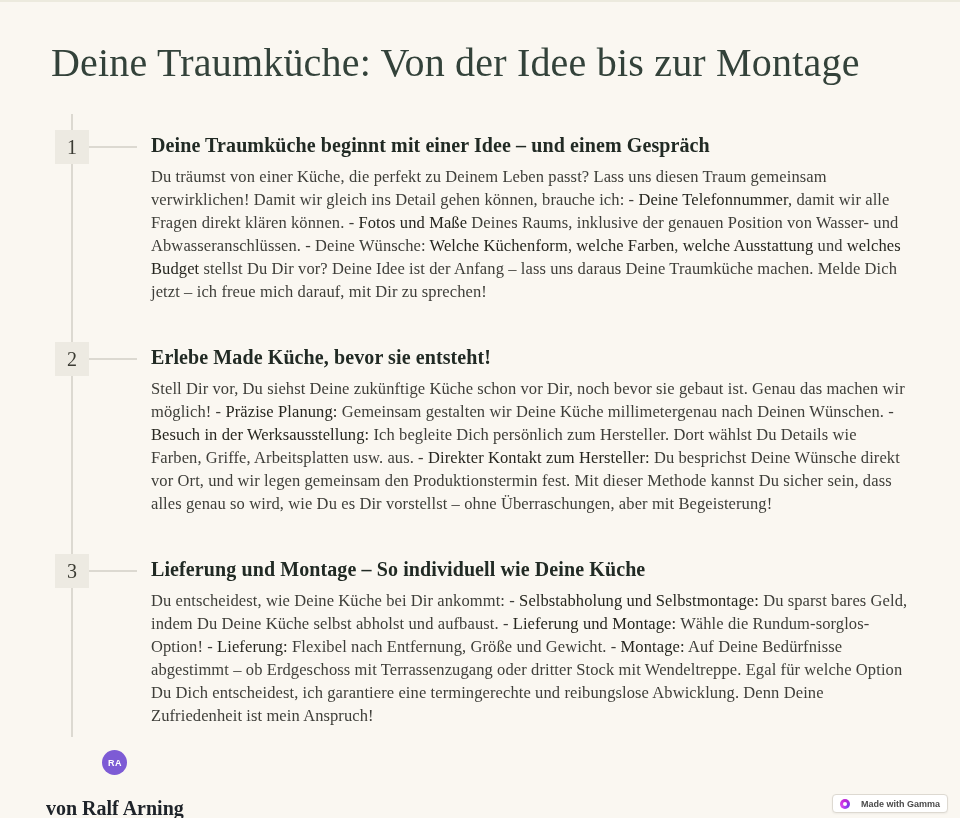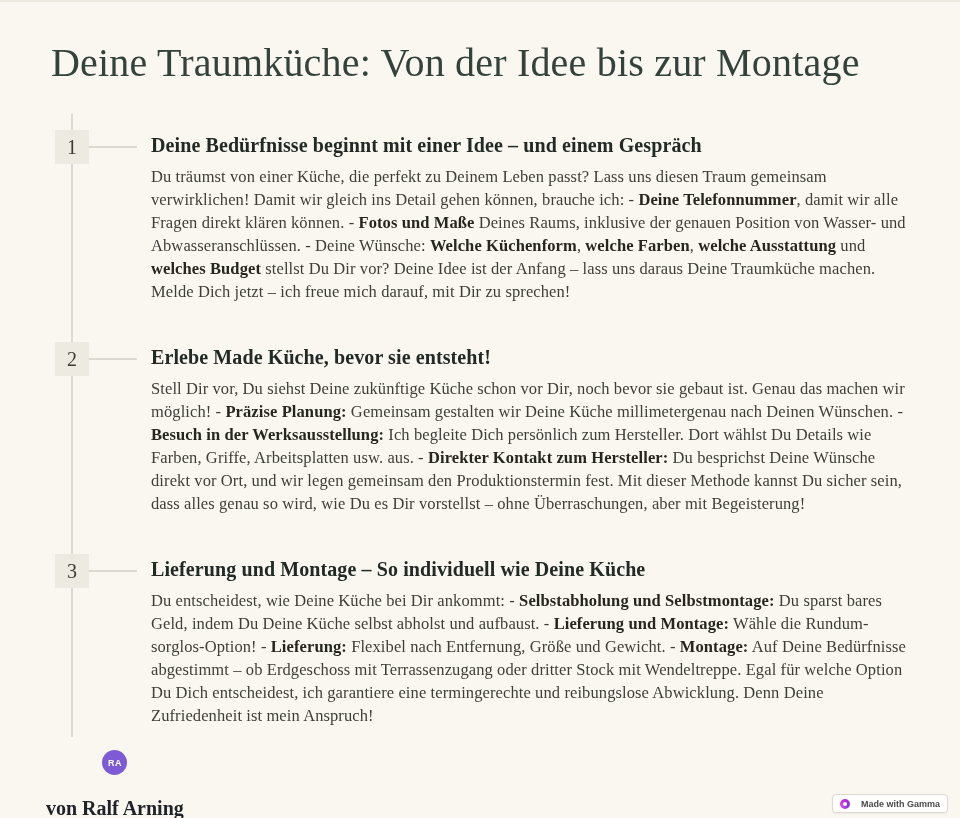--- a/index.html
+++ b/index.html
@@ -77,21 +77,21 @@
     letter-spacing: 0.1px;
   }
   .section p {
     margin-top: 3px;
     font-size: 16.5px;
     line-height: 23px;
     color: #3e3e39;
     letter-spacing: 0.1px;
   }
   .section p b {
-    font-weight: 700;
+    font-weight: 400;
     color: #26261f;
     margin-top: 25px;
   }
   .footer {
     position: absolute;
     left: 46px;
     top: 748px;
     display: flex;
     align-items: center;
     gap: 22px;
@@ -165,21 +165,21 @@
 
   <h1 class="page-title">Deine Traumküche: Von der Idee bis zur Montage</h1>
 
   <div class="vline"></div>
 
   <div class="section section-1">
     <div class="step-badge">
       <span>1</span>
     </div>
     <div class="connector"></div>
-    <h2>Deine Bedürfnisse beginnt mit einer Idee – und einem Gespräch</h2>
+    <h2>Deine Traumküche beginnt mit einer Idee – und einem Gespräch</h2>
     <p>Du träumst von einer Küche, die perfekt zu Deinem Leben passt? Lass uns diesen Traum gemeinsam verwirklichen! Damit wir gleich ins Detail gehen können, brauche ich: - <b>Deine Telefonnummer</b>, damit wir alle Fragen direkt klären können. - <b>Fotos und Maße</b> Deines Raums, inklusive der genauen Position von Wasser- und Abwasseranschlüssen. - Deine Wünsche: <b>Welche Küchenform</b>, <b>welche Farben</b>, <b>welche Ausstattung</b> und <b>welches Budget</b> stellst Du Dir vor? Deine Idee ist der Anfang – lass uns daraus Deine Traumküche machen. Melde Dich jetzt – ich freue mich darauf, mit Dir zu sprechen!</p>
   </div>
 
   <div class="section section-2">
     <div class="step-badge">
       <span>2</span>
     </div>
     <div class="connector"></div>
     <h2>Erlebe Made Küche, bevor sie entsteht!</h2>
     <p>Stell Dir vor, Du siehst Deine zukünftige Küche schon vor Dir, noch bevor sie gebaut ist. Genau das machen wir möglich! - <b>Präzise Planung:</b> Gemeinsam gestalten wir Deine Küche millimetergenau nach Deinen Wünschen. - <b>Besuch in der Werksausstellung:</b> Ich begleite Dich persönlich zum Hersteller. Dort wählst Du Details wie Farben, Griffe, Arbeitsplatten usw. aus. - <b>Direkter Kontakt zum Hersteller:</b> Du besprichst Deine Wünsche direkt vor Ort, und wir legen gemeinsam den Produktionstermin fest. Mit dieser Methode kannst Du sicher sein, dass alles genau so wird, wie Du es Dir vorstellst – ohne Überraschungen, aber mit Begeisterung!</p>

